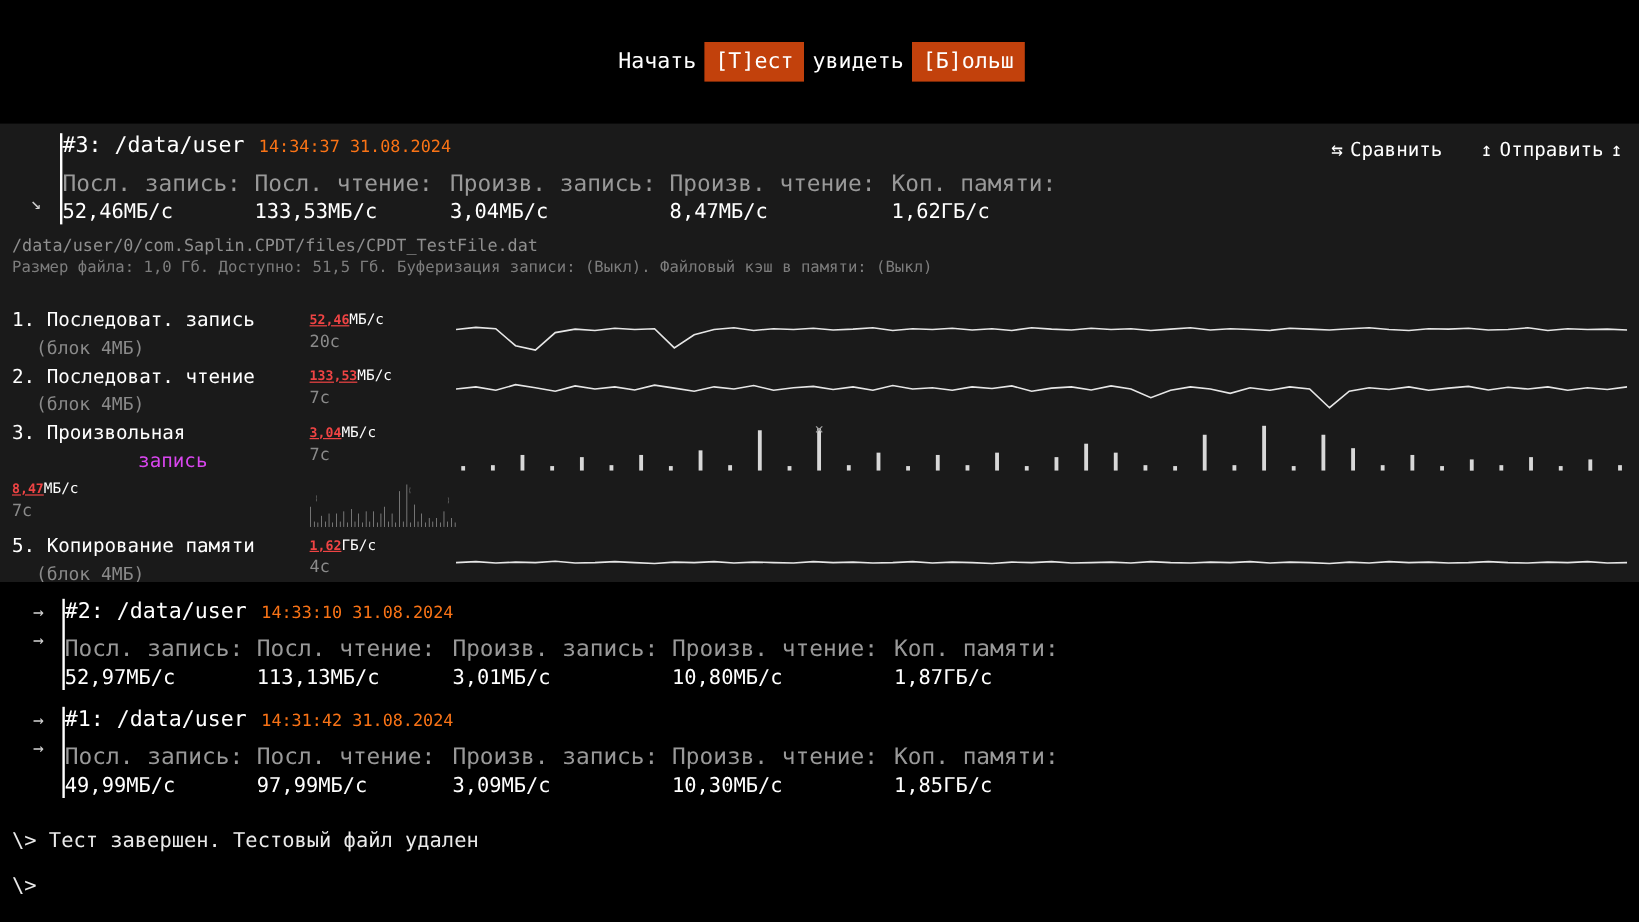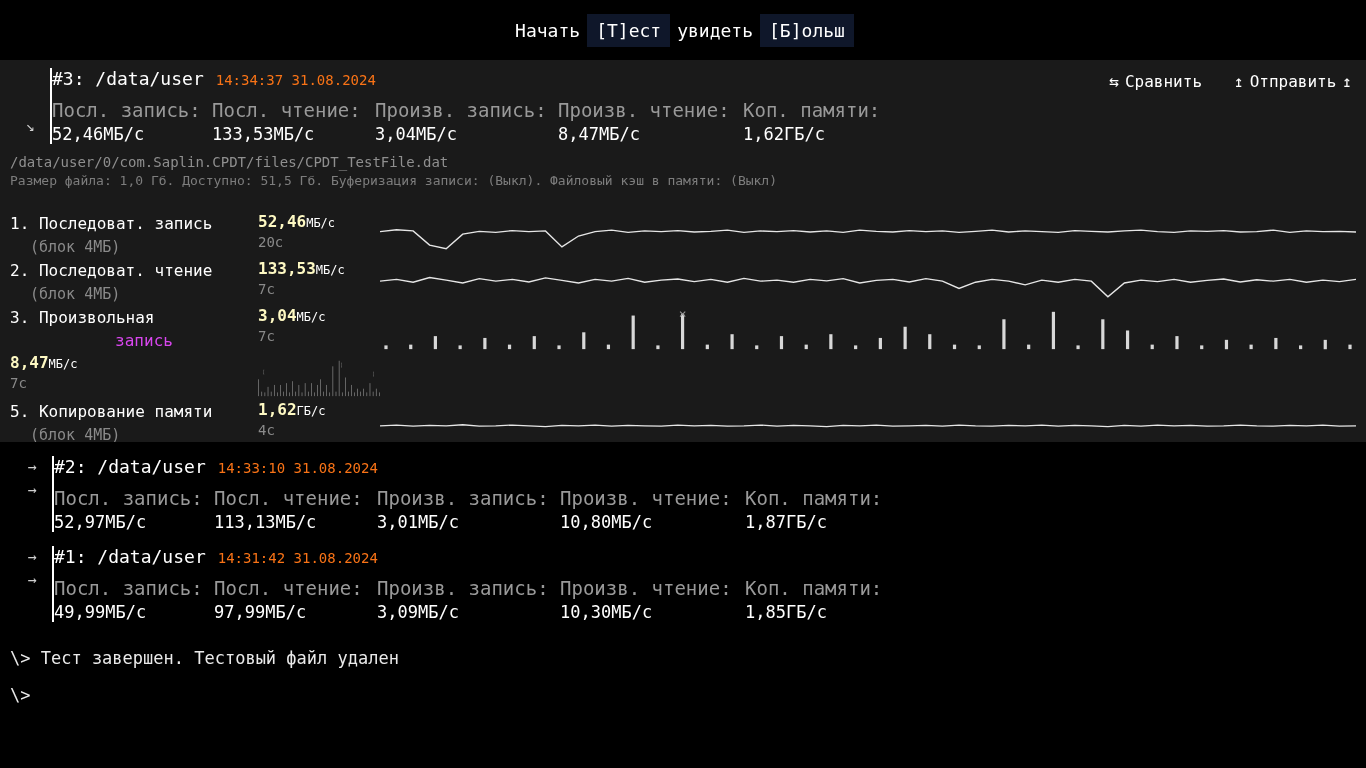--- a/index.html
+++ b/index.html
@@ -1,21 +1,21 @@
 <!DOCTYPE html>
 <html><head>
 <meta charset="utf-8">
 <style>
   * { margin:0; padding:0; box-sizing:border-box; }
   html,body { width:1366px; height:768px; background:#000; overflow:hidden;
     font-family:"DejaVu Sans Mono","Liberation Mono",monospace; color:#f0f0f0; }
 
-  .topbar { height:60px; display:flex; align-items:center; justify-content:center; gap:4px; }
+  .topbar { height:103px; display:flex; align-items:center; justify-content:center; gap:4px; }
   .menu-item { font-size:18px; color:#fff; padding:6px 3px; cursor:pointer; white-space:pre; }
-  .menu-item.hl { background:#0f172a; padding:6px 9px; }
+  .menu-item.hl { background:#c2410c; padding:6px 9px; }
 
   .panel { background:#1a1a1a; height:382px; padding:8px 10px 0; overflow:hidden; }
 
   .result { display:flex; align-items:stretch; }
   .gutter { width:40px; display:flex; flex-direction:column; align-items:center; color:#cfcfcf; font-size:15px; }
   .cur-gutter { justify-content:flex-end; padding-bottom:10px; }
   .hist-gutter { justify-content:flex-start; gap:8px; padding-top:4px; }
   .garrow { cursor:pointer; line-height:1; }
   .vline { width:2px; background:#ffffff; }
   .result-body { flex:1; padding-left:0; display:flex; flex-direction:column; }
@@ -28,21 +28,21 @@
   .labels-row { color:#999; font-size:19px; margin-top:5px; }
   .values-row { color:#fff; font-size:17px; margin-top:3px; }
 
   .filepath { color:#8f8f8f; font-size:14px; margin:10px 0 3px; white-space:pre; }
   .filedetails { color:#7d7d7d; font-size:13px; margin-bottom:24px; white-space:pre; }
 
   .test-row { display:grid; grid-template-columns:248px 122px 1fr; height:47px; align-items:start; }
   .t-name { font-size:16px; color:#fff; line-height:24px; white-space:pre; }
   .t-sub { font-size:15px; color:#8a8a8a; line-height:22px; padding-left:20px; white-space:pre; }
   .t-sub.white { color:#d946ef; font-size:16px;text-align:center; }
-  .t-val { font-weight:bold; font-size:16px; color:#fef9c3; }
+  .t-val { font-weight:bold; font-size:11px; color:#ef4444;text-decoration:underline; }
   .t-unit { font-size:12px; color:#fff;margin-top:27px; }
   .t-time { font-size:14px; color:#8a8a8a; line-height:22px; }
   .t-chart { height:47px; display:flex; align-items:center; }
   .t-chart svg { width:100%; height:44px; display:block; }
 
   .history { padding:14px 12px 0; background:#000; }
   .hist-entry { margin-bottom:14px; }
 
   .console { padding:12px 10px; font-size:17px; color:#eaeaea; }
   .cline { margin-bottom:17px; white-space:pre; }

